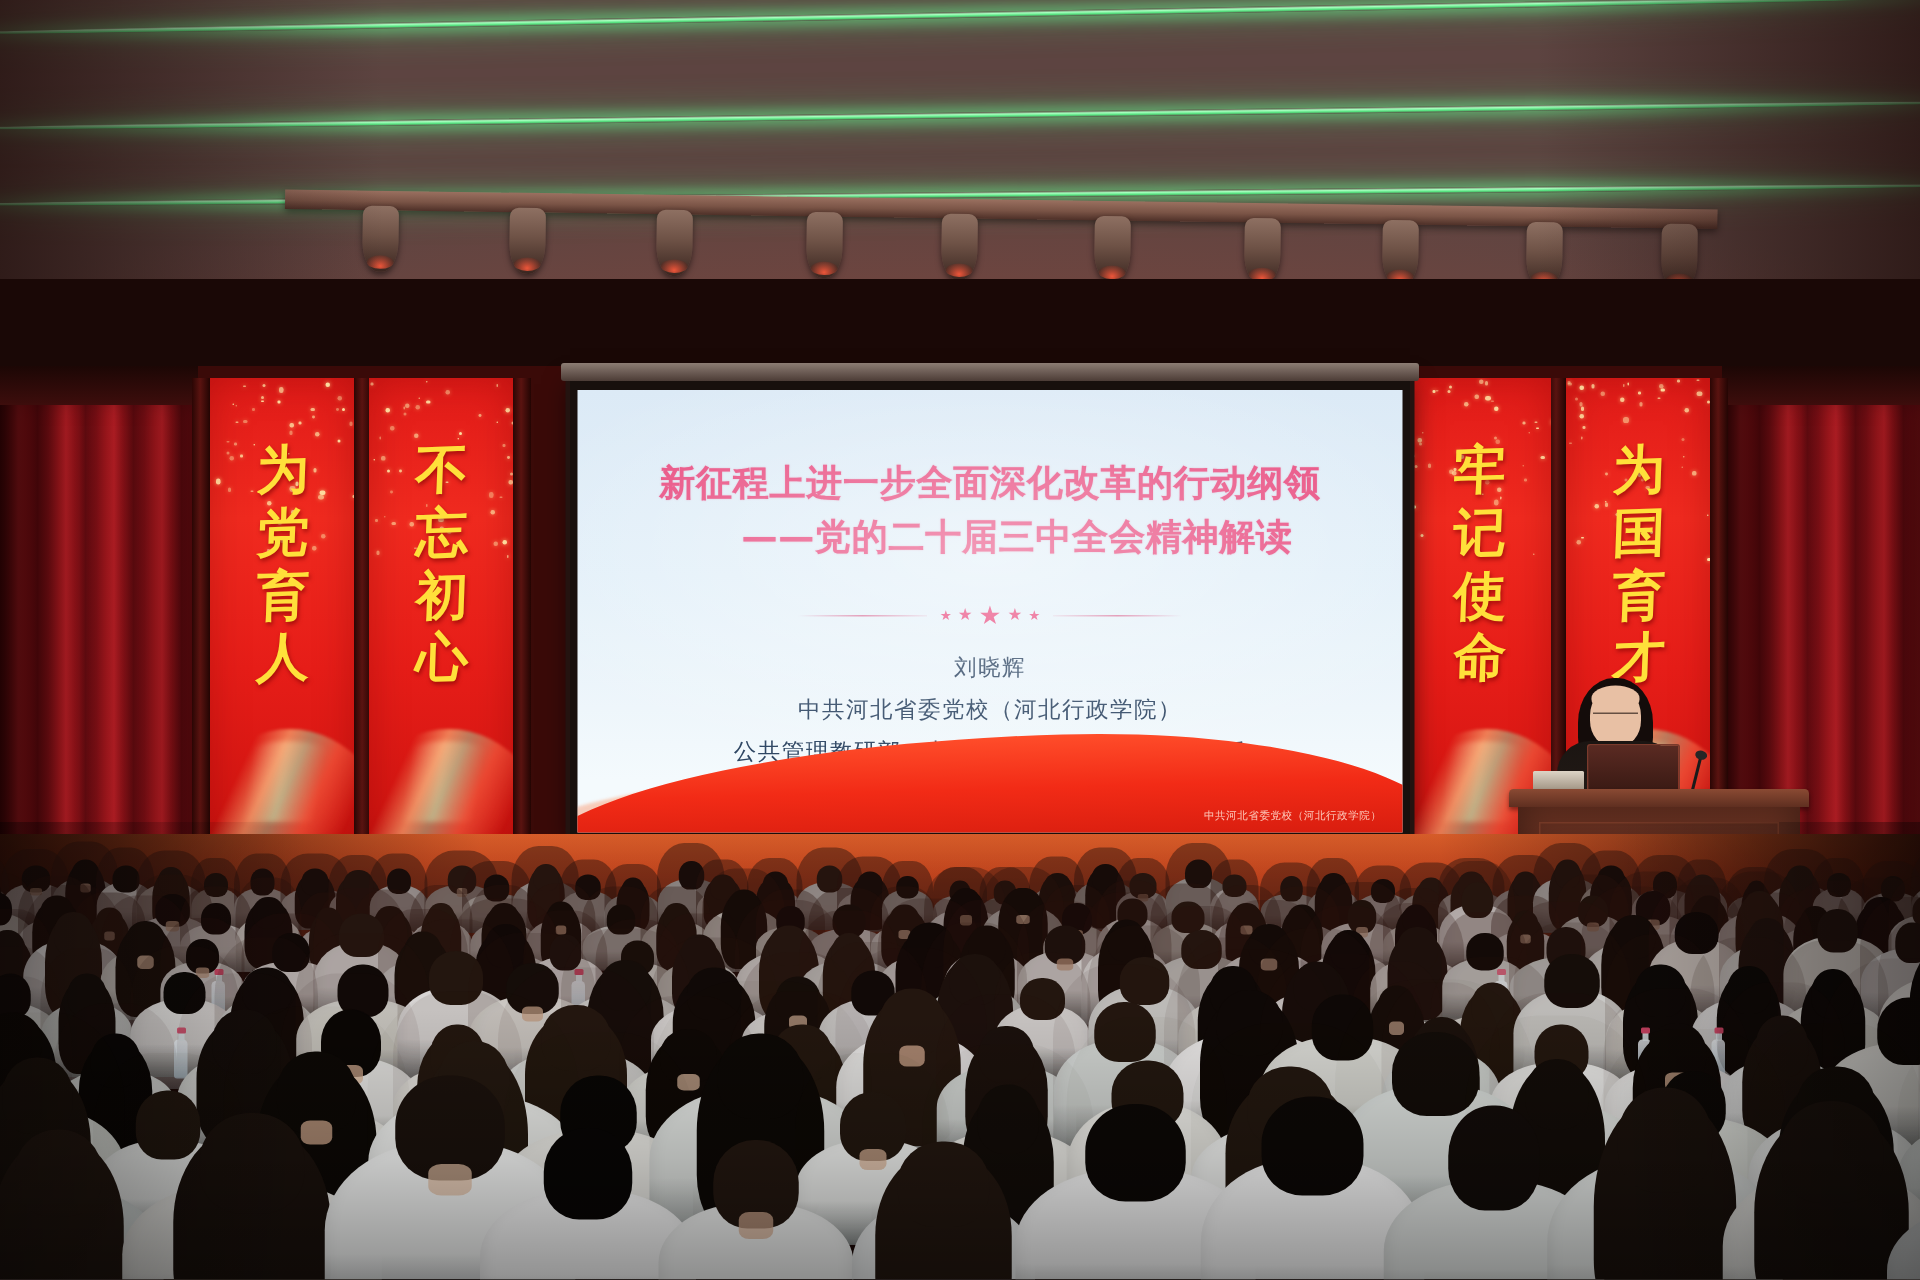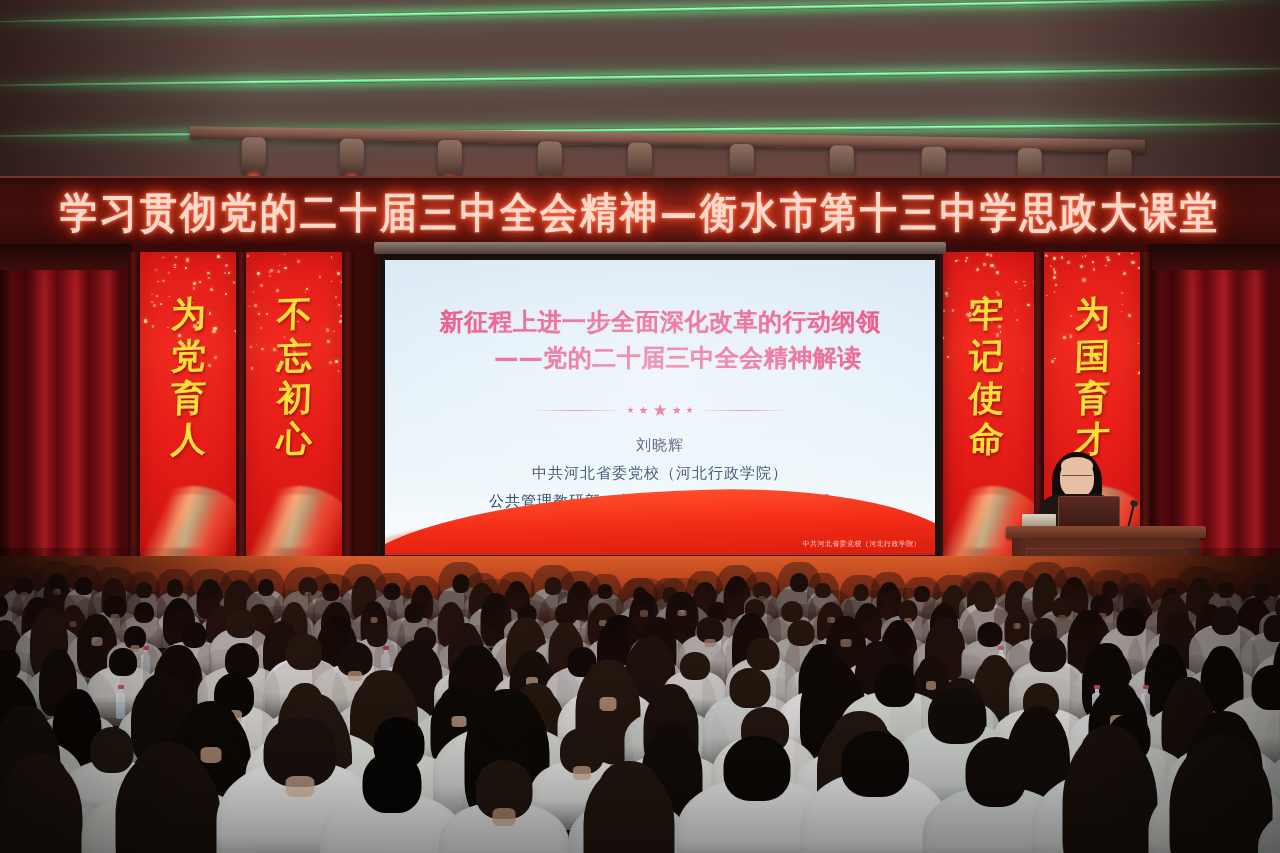--- a/index.html
+++ b/index.html
@@ -354,24 +354,20 @@
       <div class="spot" style="left:438px;top:10px;"></div>
       <div class="spot" style="left:540px;top:10px;"></div>
       <div class="spot" style="left:640px;top:10px;"></div>
       <div class="spot" style="left:732px;top:10px;"></div>
       <div class="spot" style="left:828px;top:10px;"></div>
       <div class="spot" style="left:918px;top:10px;"></div>
     </div>
     <div class="ceiling-vignette"></div>
   </div>
 
-  <div class="banner-bar">
-    <div class="banner-glow"></div>
-    <div class="banner-text">学习贯彻党的二十届三中全会精神—衡水市第十三中学思政大课堂</div>
-  </div>
 
   <div class="stage">
 
     <div class="curtain curtain-l">
       <div class="curtain-dark"></div>
       <div class="curtain-head"></div>
     </div>
     <div class="curtain curtain-r">
       <div class="curtain-dark"></div>
       <div class="curtain-head"></div>

